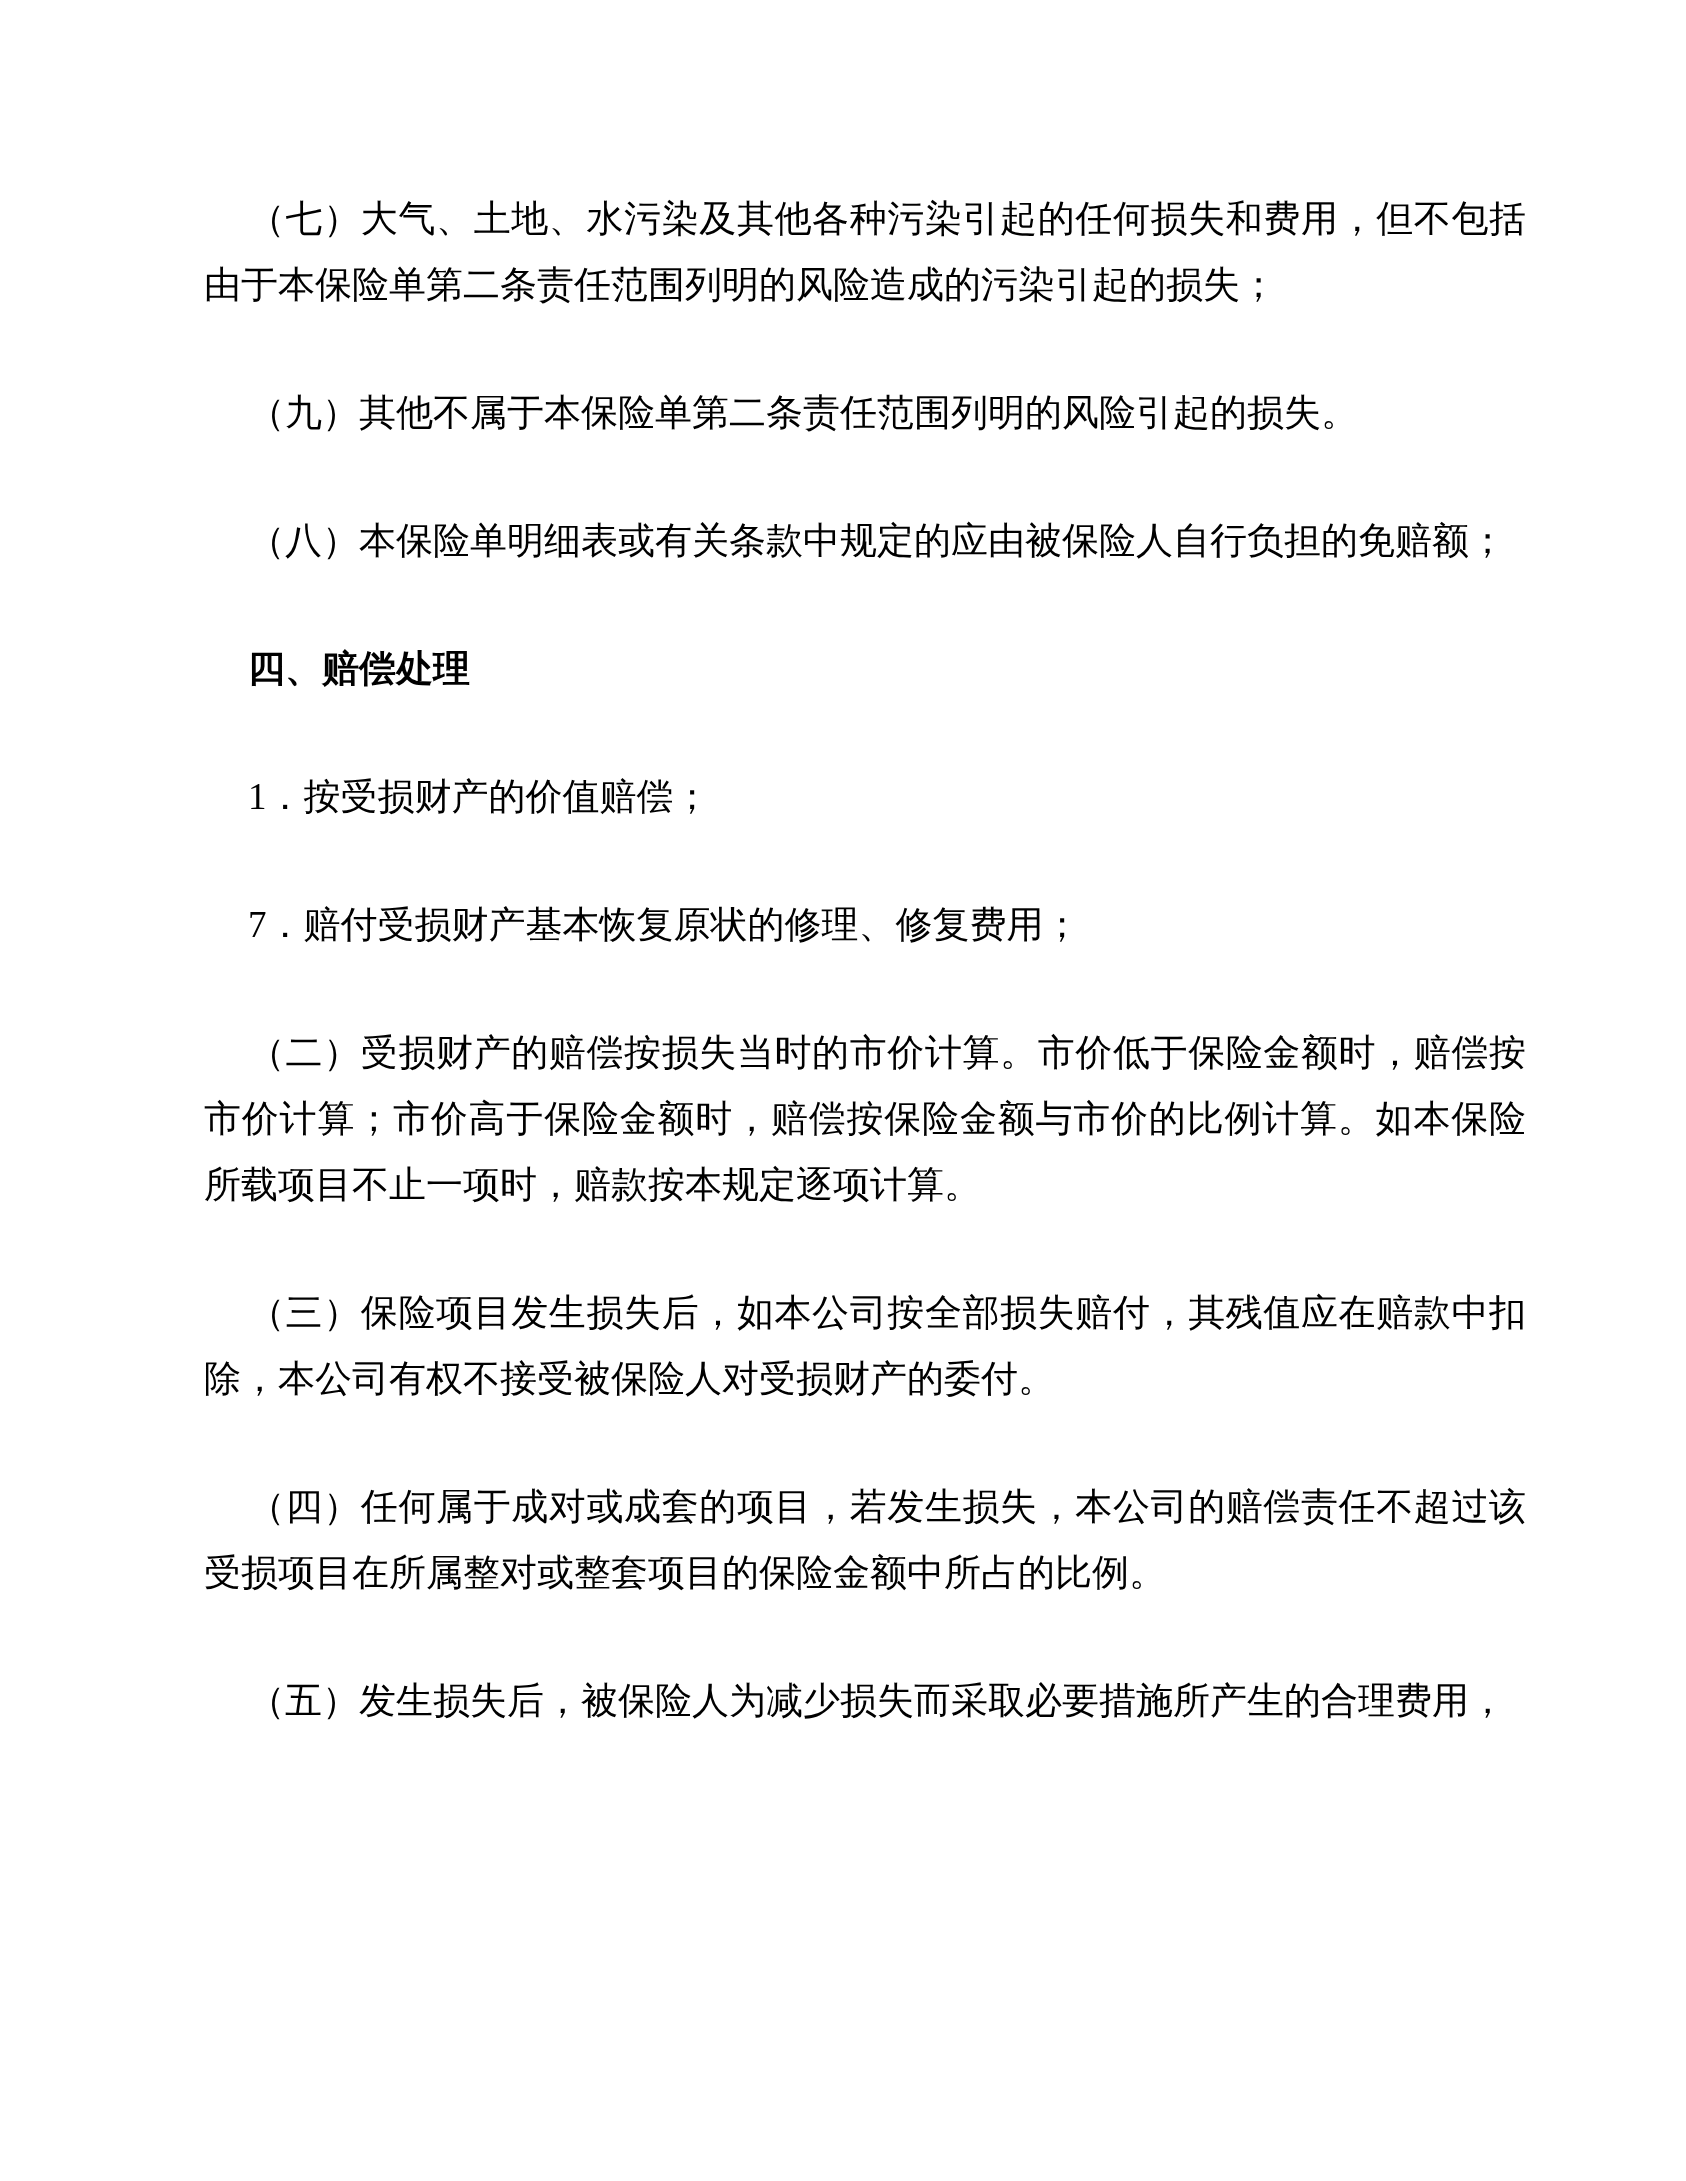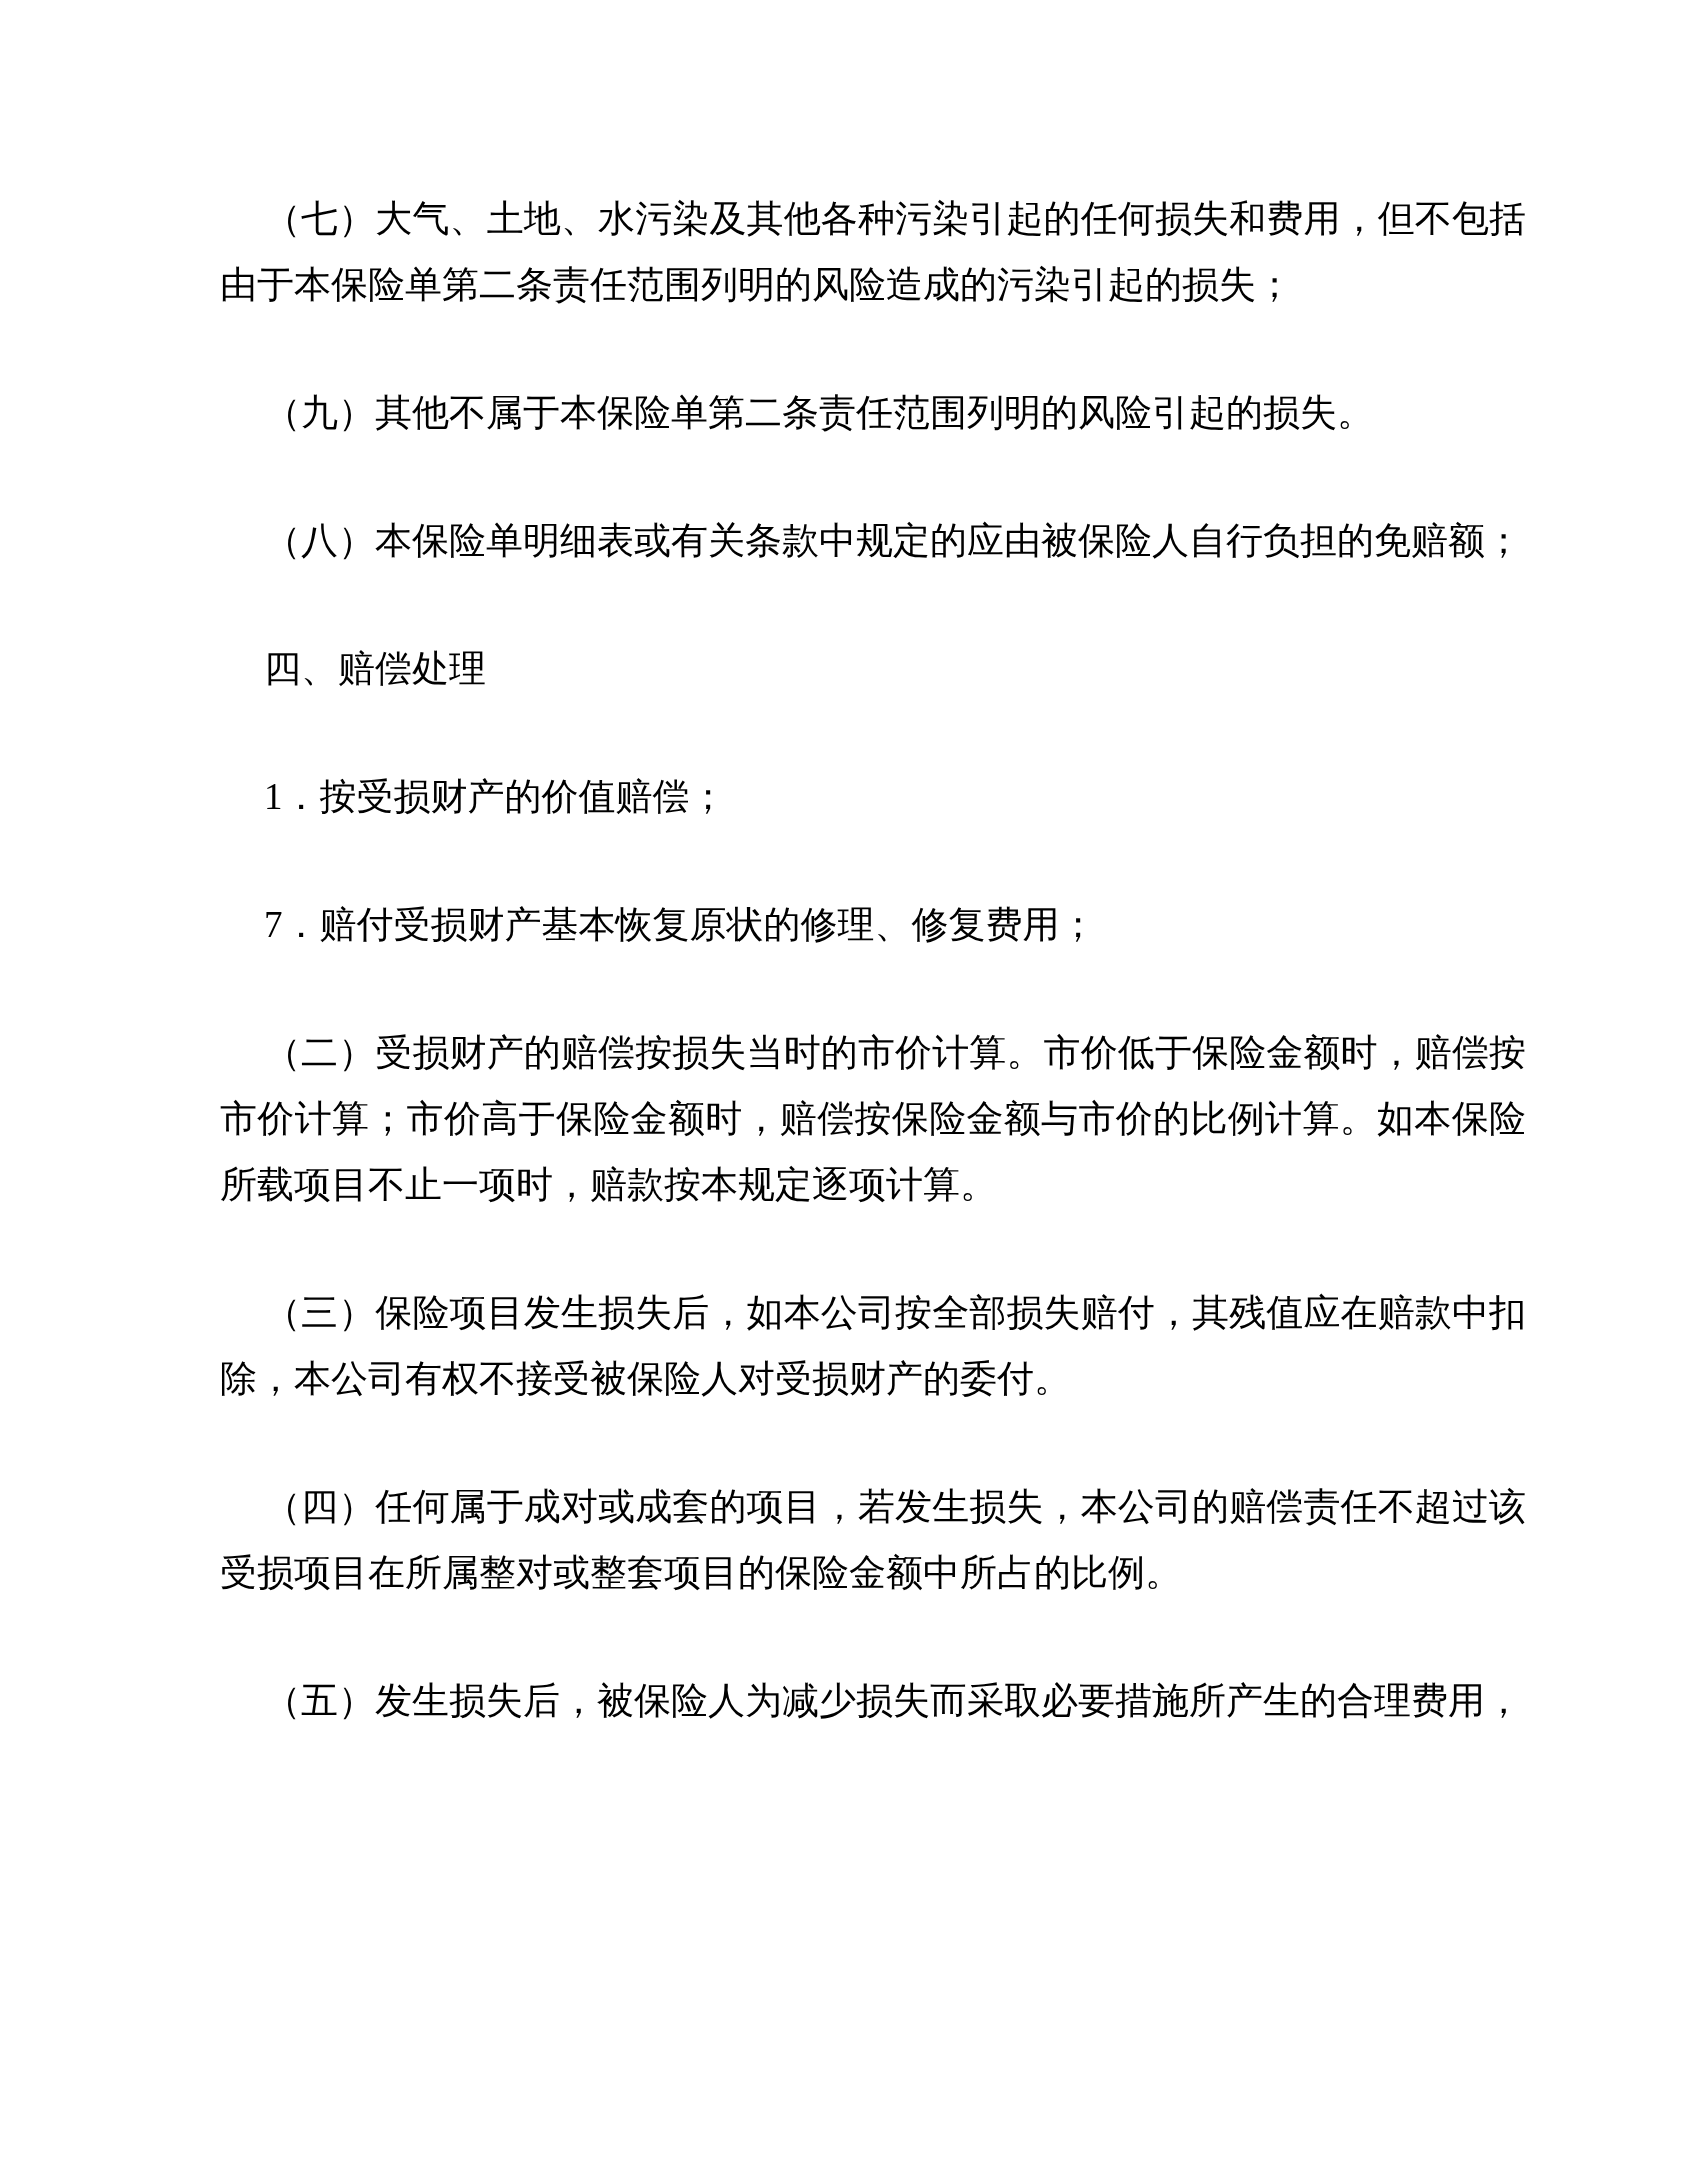--- a/index.html
+++ b/index.html
@@ -22,29 +22,29 @@
   }
   .doc {
     width: 1322px;
     color: #000000;
     font-size: 37px;
     line-height: 66px;
     text-align: justify;
     letter-spacing: 0;
   }
   .doc p {
-    margin: 0 0 62px 16px;
+    margin: 0 0 62px 0;
     text-indent: 44px;
     word-break: normal;
   }
   .doc p:last-child {
     margin-bottom: 0;
   }
   .doc p.heading {
-    font-weight: normal; 
+    font-weight: bold; 
   }
 </style>
 </head>
 <body>
 
 <div class="page">
   <div class="doc">
     <p>（七）大气、土地、水污染及其他各种污染引起的任何损失和费用，但不包括由于本保险单第二条责任范围列明的风险造成的污染引起的损失；</p>
     <p>（九）其他不属于本保险单第二条责任范围列明的风险引起的损失。</p>
     <p>（八）本保险单明细表或有关条款中规定的应由被保险人自行负担的免赔额；</p>

